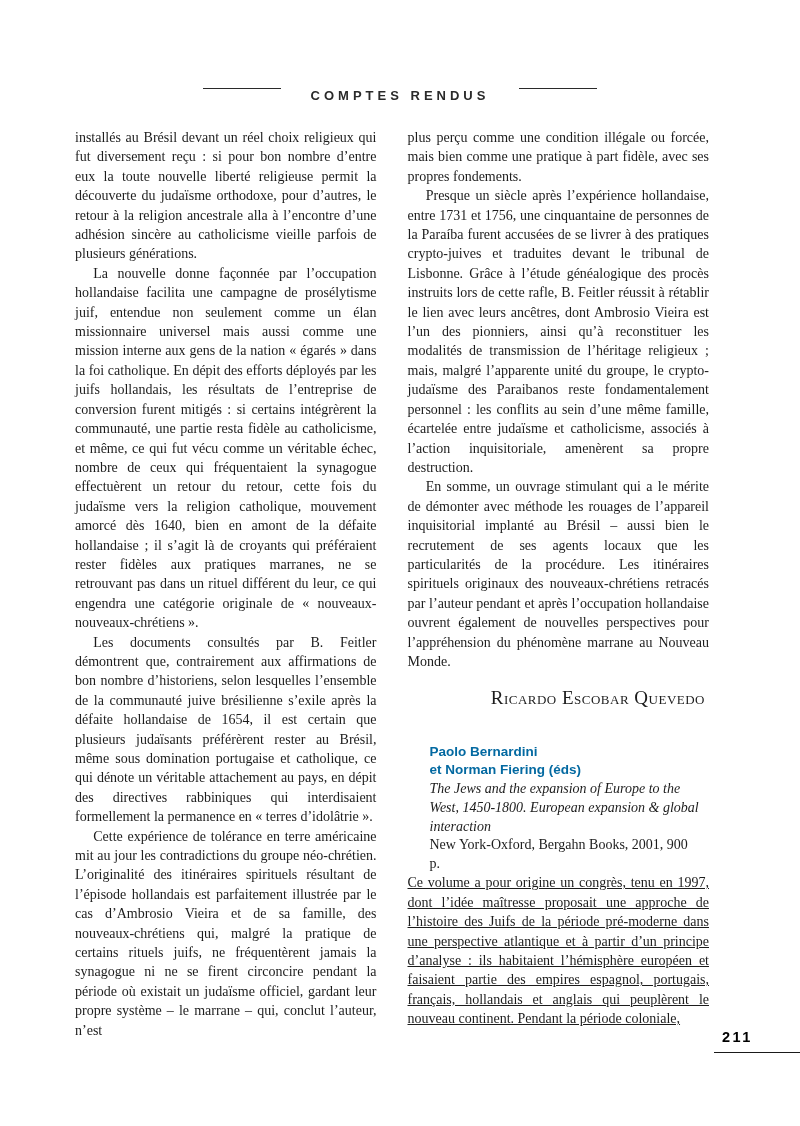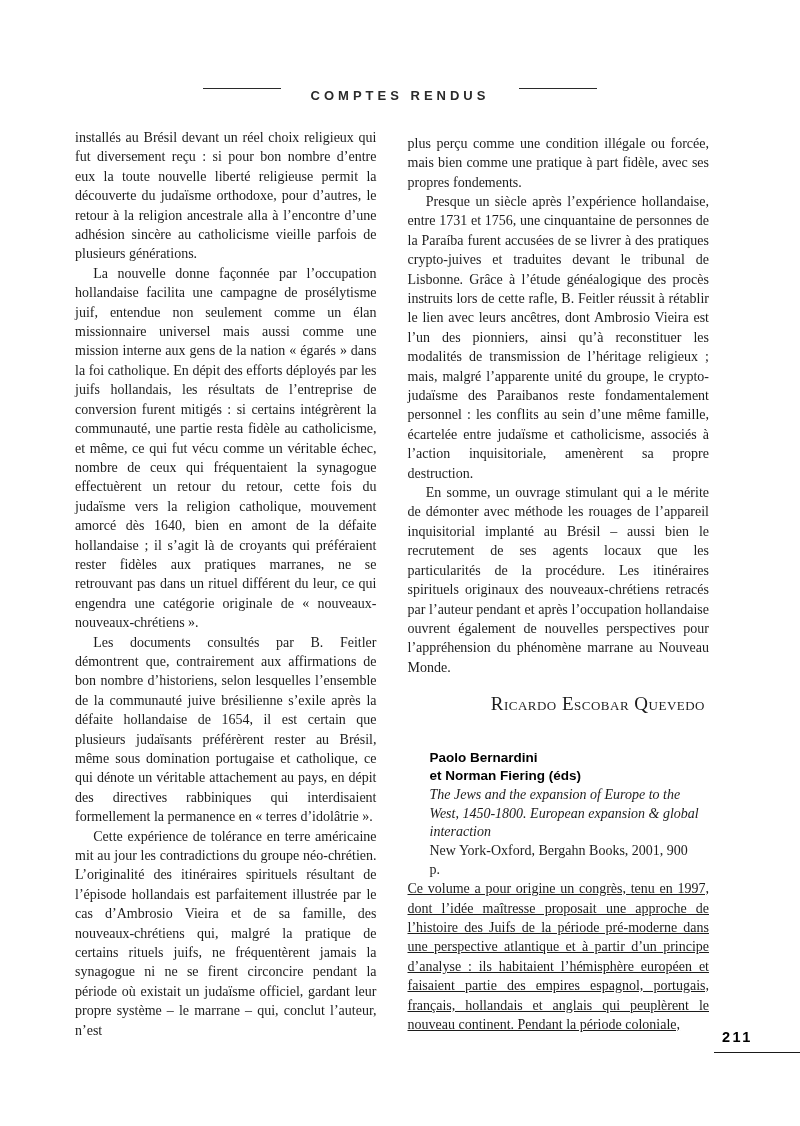--- a/index.html
+++ b/index.html
@@ -40,21 +40,20 @@
   }
 
   
   .columns {
     position: absolute;
     top: 128px;
     left: 75px;
     width: 634px;
     display: flex;
     gap: 31px;
-    align-items: center;
   }
   .col { width: 310px; }
 
   .col p {
     margin: 0;
     font-size: 14px;
     line-height: 19.4px;
     text-align: justify;
     hyphens: auto;
     -webkit-hyphens: auto;
@@ -75,21 +74,21 @@
   .book {
     margin-top: 34px;
     margin-left: 22px;
     width: 272px;
   }
   .book .authors {
     font-family: "Liberation Sans", sans-serif;
     font-weight: bold;
     font-size: 13.5px;
     line-height: 18px;
-    color: #000000;
+    color: #0369a1;
   }
   .book .book-title {
     font-style: italic;
     font-size: 14px;
     line-height: 18.6px;
     margin-top: 1px;
   }
   .book .publication {
     font-size: 14px;
     line-height: 18.6px;

